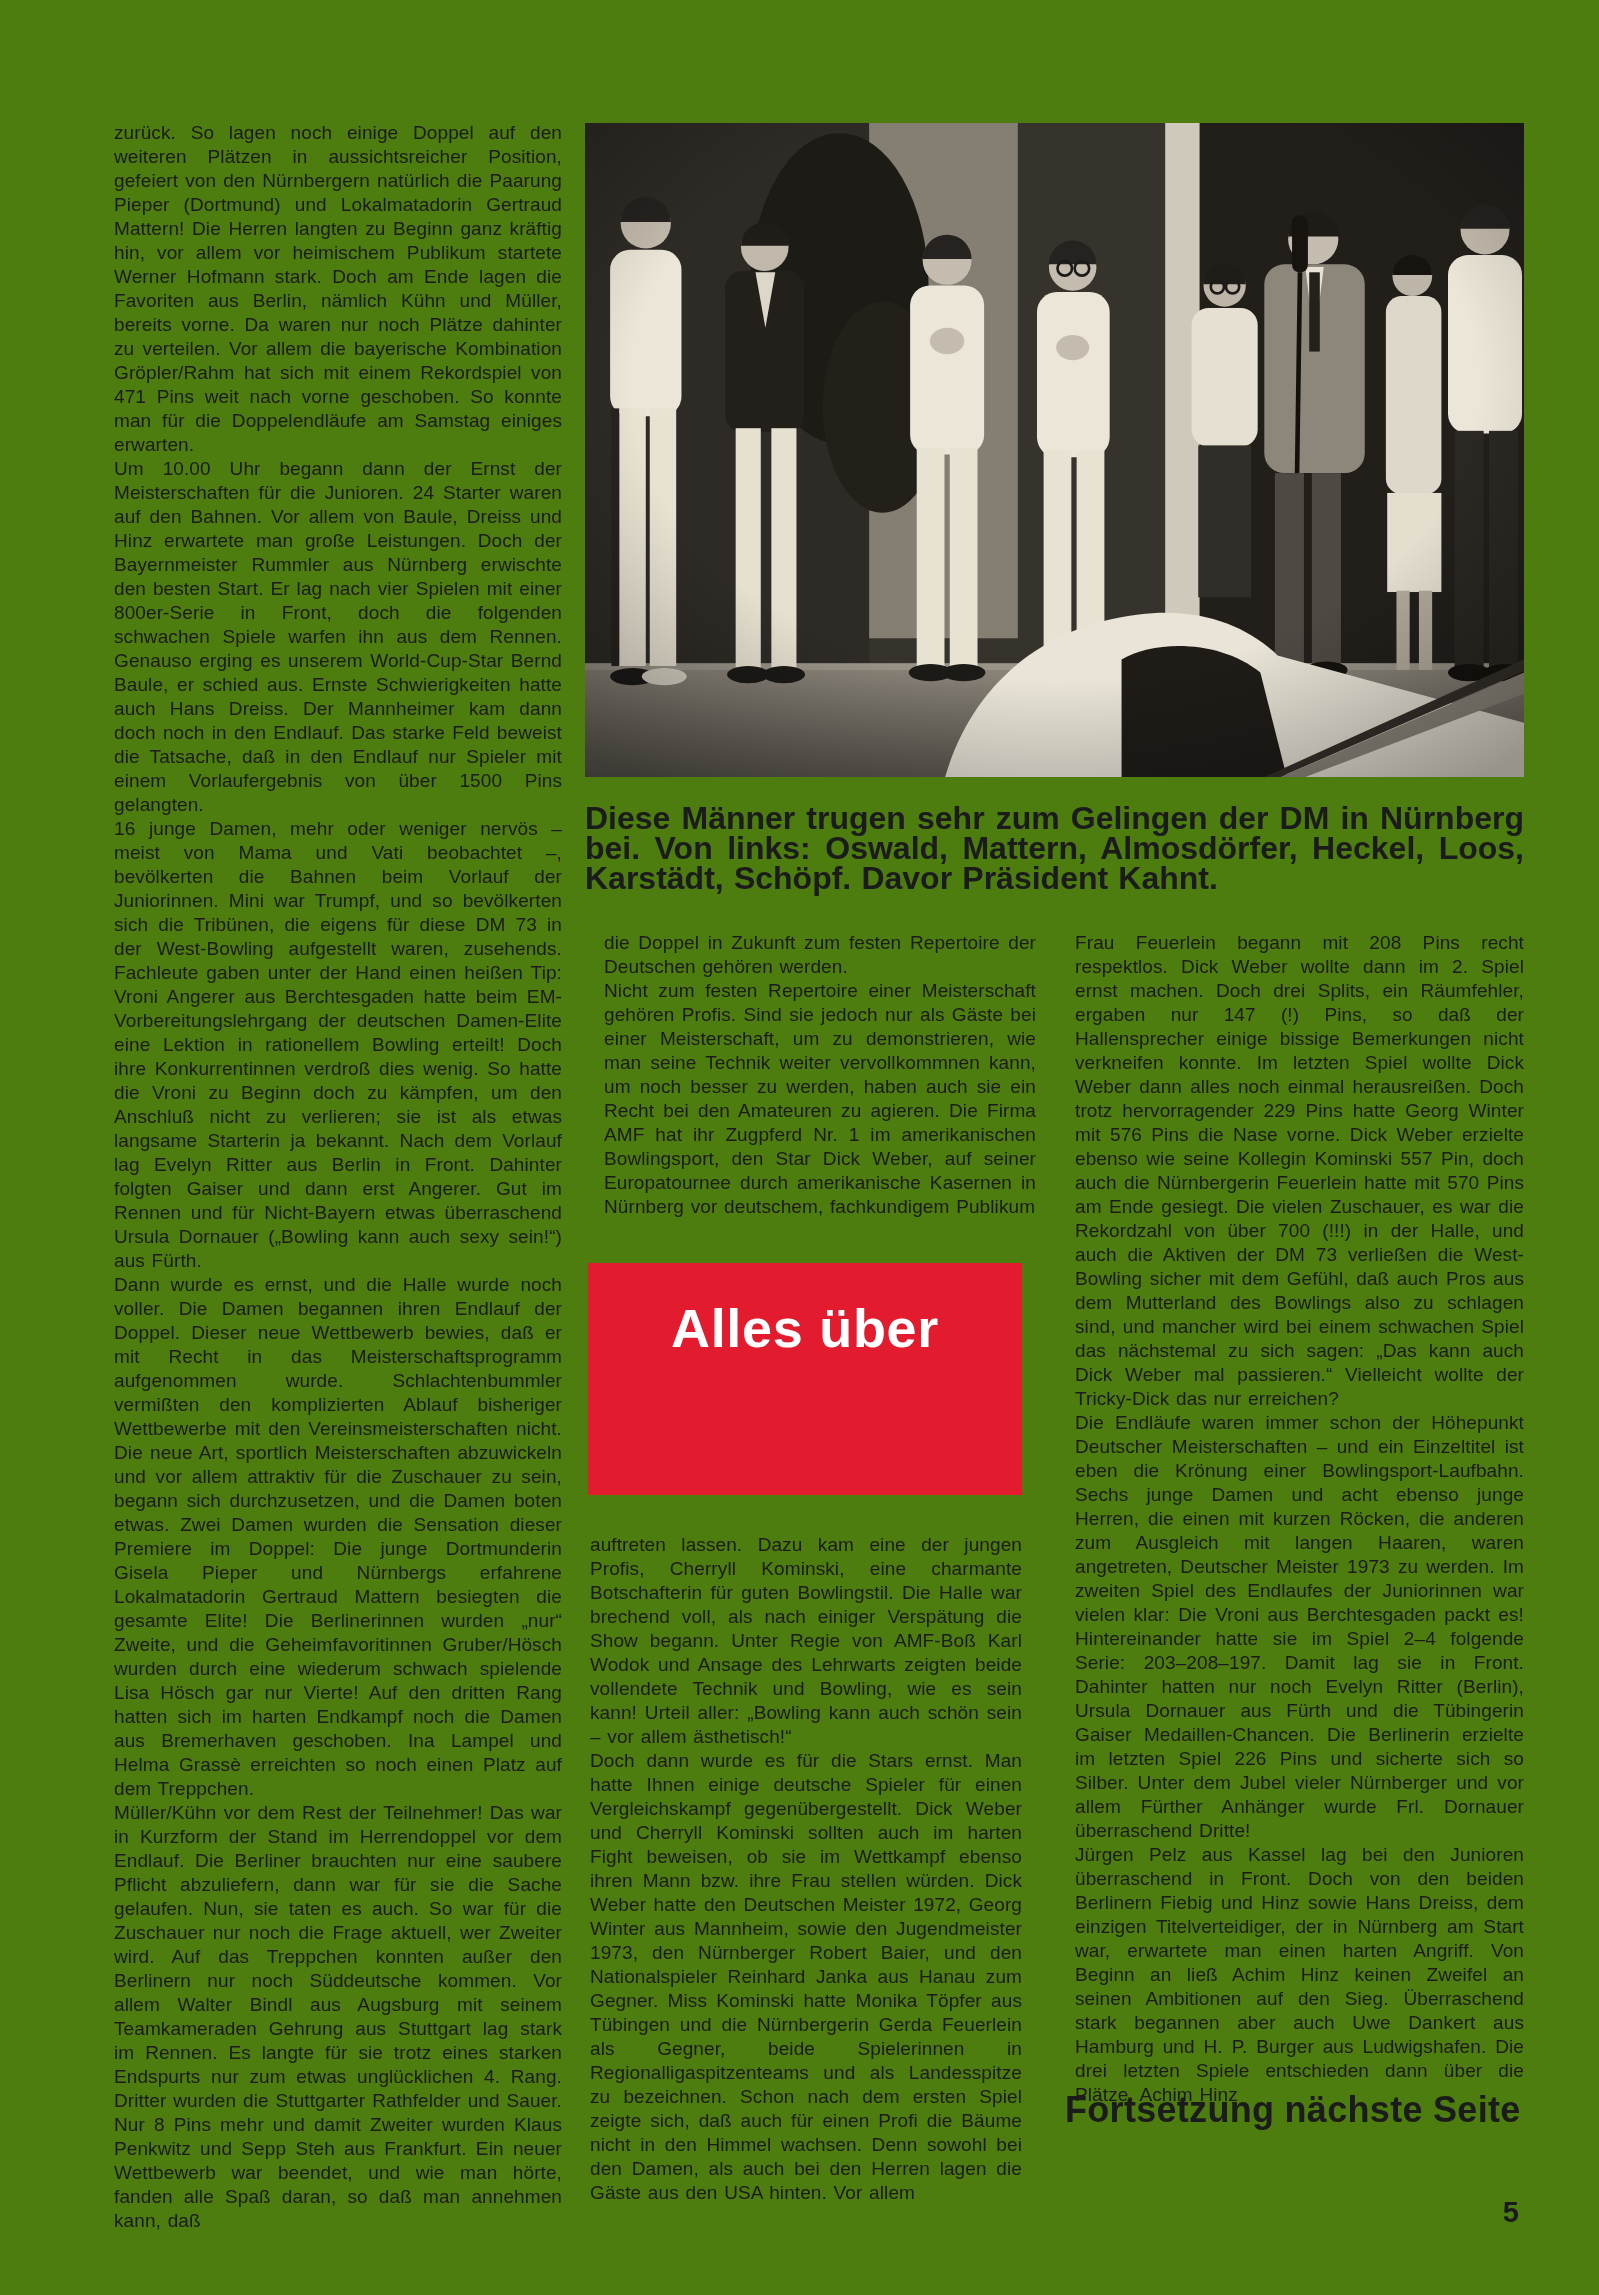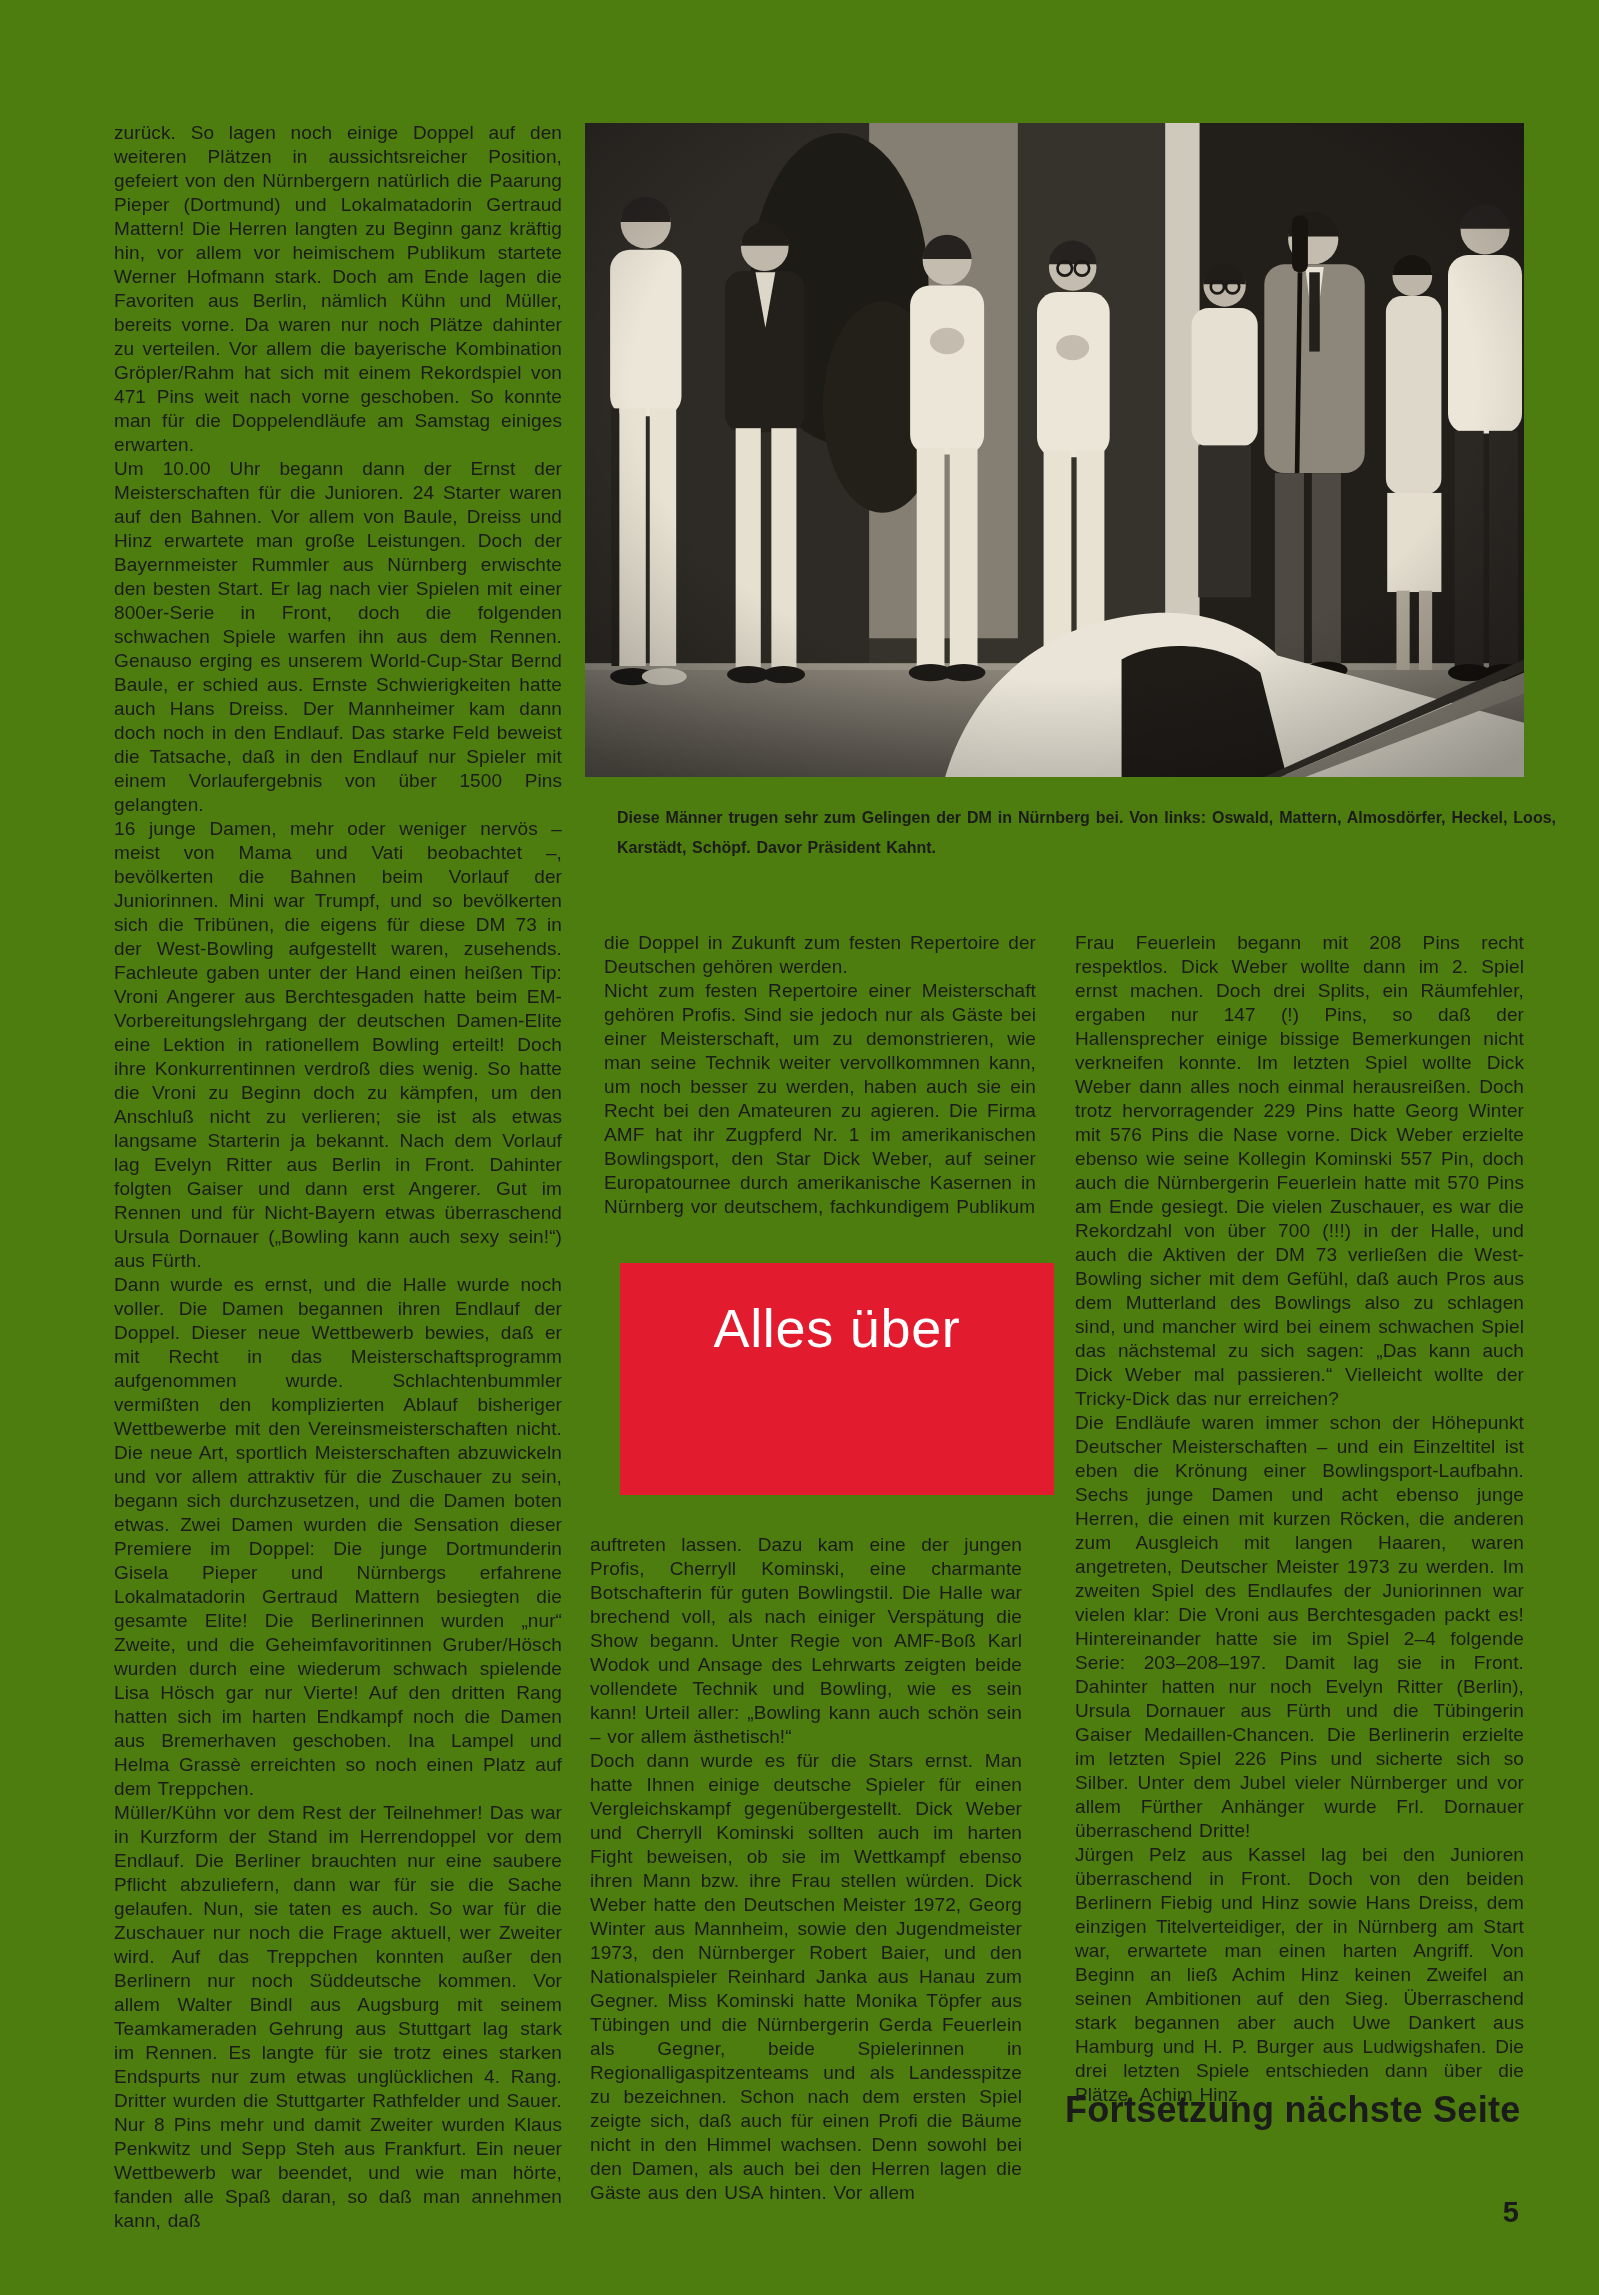--- a/index.html
+++ b/index.html
@@ -13,26 +13,26 @@
   .col{position:absolute;font-size:19px;line-height:24px;text-align:justify;word-spacing:1.3px;letter-spacing:0.1px;}
   .col p{margin:0;text-align:justify;text-justify:inter-word;hyphens:auto;-webkit-hyphens:auto;}
   #left-col{left:114px;top:121px;width:448px;}
   #mid-top{left:604px;top:931px;width:432px;}
   #mid-bottom{left:590px;top:1533px;width:432px;}
   #right-col{left:1065px;top:931px;width:449px;margin-left:10px;}
   .photo{position:absolute;left:585px;top:123px;width:939px;height:654px;background:#35312b;}
   .photo svg{display:block;}
   .caption{
     position:absolute;left:585px;top:803px;width:939px;
-    font-weight:bold;font-size:16px;line-height:30px;text-align:justify;word-spacing:1.3px;margin-left:32px;
+    font-weight:bold;font-size:32px;line-height:30px;text-align:justify;word-spacing:1.3px;
   }
   .red-box{
-    position:absolute;left:620px;top:1263px;width:434px;height:232px;
+    position:absolute;left:588px;top:1263px;width:434px;height:232px;
     background:#e31b2e;color:#ffffff;text-align:center;
-    font-weight:normal;box-sizing:border-box;padding-top:34px;
+    font-weight:bold;box-sizing:border-box;padding-top:34px;
   }
   .red-box .bl{display:block;font-size:54px;line-height:62px;letter-spacing:0.7px;}
   .footer-headline{
     position:absolute;left:1065px;top:2089px;width:449px;
     font-weight:bold;font-size:36px;line-height:41px;letter-spacing:0.3px;white-space:nowrap;text-align:center;
   }
   .page-number{
     position:absolute;left:1466px;top:2196px;width:53px;text-align:right;
     font-weight:bold;font-size:29px;
   }

